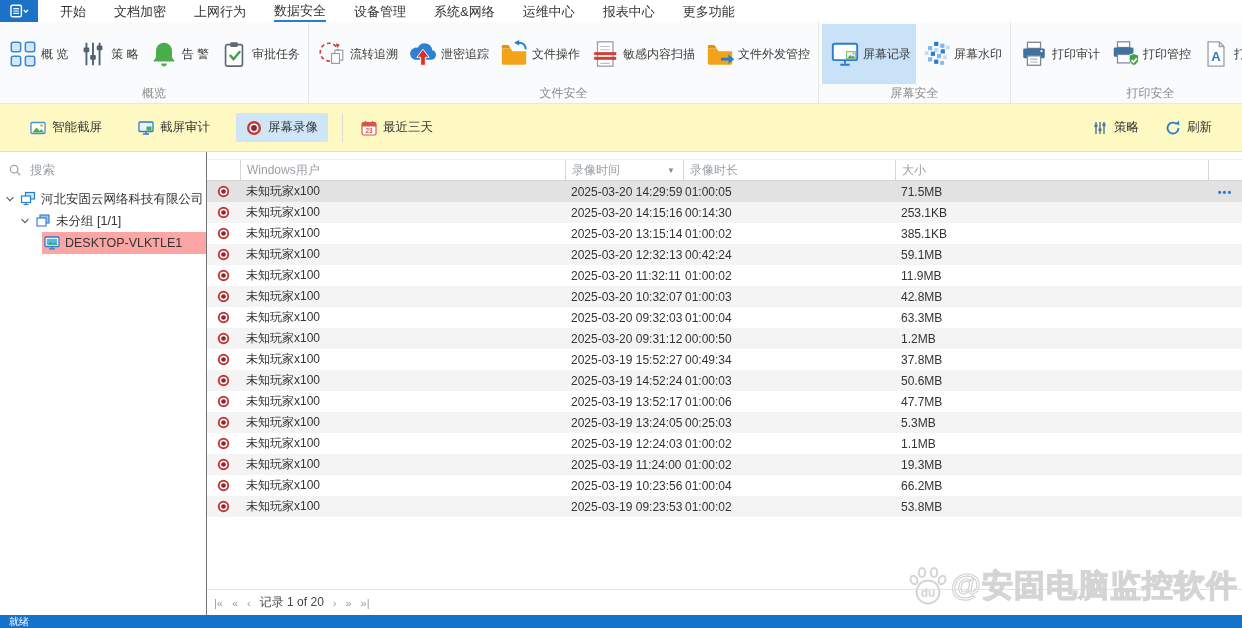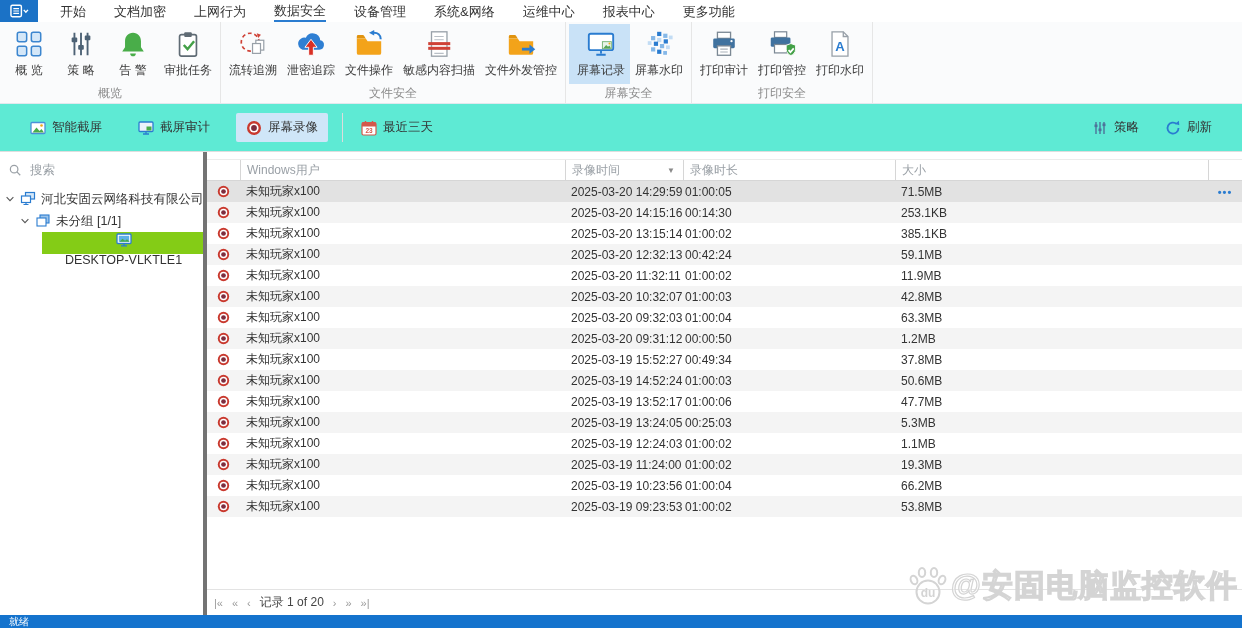--- a/index.html
+++ b/index.html
@@ -9,44 +9,44 @@
   .menubar{height:22px;display:flex;align-items:stretch;background:#fff;}
   .appbtn{width:38px;background:#1b72c6;display:flex;align-items:center;justify-content:center;flex:none;}
   .menutabs{display:flex;align-items:stretch;margin-left:8px;}
   .tab{padding:0 14px;font-size:13px;color:#333;display:flex;align-items:center;cursor:default;}
   .tab span{line-height:19px;box-sizing:border-box;}
   .tab.active span{border-bottom:2px solid #2a7cd0;}
   
   .ribbon{height:82px;background:#fafbfc;border-bottom:1px solid #e2e8ee;display:flex;box-sizing:border-box;}
   .rgroup{display:flex;flex-direction:column;border-right:1px solid #e6e6e6;padding:2px 3px 0;}
   .ritems{flex:1;display:flex;align-items:stretch;}
-  .ritem{display:flex;flex-direction:column;align-items:center;justify-content:center;padding:2px 5px;min-width:42px;gap:3px;cursor:default;}
+  .ritem{display:flex;flex-direction:row;align-items:center;justify-content:center;padding:2px 5px;min-width:42px;gap:3px;cursor:default;}
   .ritem.selected{background:#c9e2f7;padding-left:8px;}
   .ritem svg{width:30px;height:30px;flex:none;}
   .rlabel{font-size:12px;color:#3b3b3b;white-space:nowrap;}
   .rgl{text-align:center;font-size:12px;color:#8b8b8b;height:19px;line-height:19px;}
   
-  .toolbar{height:48px;display:flex;align-items:center;padding:0 20px;border-bottom:1px solid #dedede;box-sizing:border-box;background:#5eead4;gap:16px;}
+  .toolbar{height:48px;display:flex;align-items:center;padding:0 20px;border-bottom:1px solid #dedede;box-sizing:border-box;background:#fef9c3;gap:16px;}
   .tbtn{display:flex;align-items:center;gap:6px;font-size:12.5px;color:#333;padding:6px 10px;border-radius:2px;white-space:nowrap;}
   .tbtn svg{width:16px;height:16px;flex:none;}
   .tbtn.selected{background:#cfe6f8;}
   .tbtn.divided{border-left:1px solid #dcdcdc;border-radius:0;padding-left:18px;margin-left:-2px;}
   .toolbar-right{margin-left:auto;display:flex;gap:6px;}
   
   .main{display:flex;height:463px;}
-  .sidebar{width:207px;flex:none;border-right:4px solid #737373;box-sizing:border-box;padding-top:7px;background:#fff;}
+  .sidebar{width:207px;flex:none;border-right:1px solid #737373;box-sizing:border-box;padding-top:7px;background:#fff;}
   .searchrow{display:flex;align-items:center;gap:6px;padding:3px 8px 10px 8px;}
   .searchrow svg{width:14px;height:14px;flex:none;}
   .searchrow input{border:none;outline:none;font-size:12.5px;color:#333;width:150px;font-family:inherit;background:transparent;}
   .searchrow input::placeholder{color:#9aa0a6;}
   .titem{display:flex;align-items:center;height:22px;font-size:12.5px;color:#333;cursor:default;}
   .tind{flex:none;}
   .chev{width:12px;height:12px;flex:none;margin-right:2px;}
   .thl{display:flex;align-items:center;gap:5px;height:100%;flex:1;padding-left:2px;}
-  .thl.sel{background:#84cc16;flex-direction:column;}
+  .thl.sel{background:#fca5a5;}
   .thl svg{width:16px;height:16px;flex:none;}
   .tlabel{white-space:nowrap;}
   
   .content{flex:1;position:relative;background:#fff;}
   .thead{margin-top:7px;display:flex;height:22px;border-top:1px solid #ececec;border-bottom:1px solid #d6d6d6;font-size:12px;color:#9aa0a6;box-sizing:border-box;}
   .th{display:flex;align-items:center;height:100%;padding:0 6px;box-sizing:border-box;border-left:1px solid #d6d6d6;}
   .th-icon{width:33px;border-left:none;padding:0;}
   .th-user{width:325px;}
   .th-time{width:118px;justify-content:space-between;padding-right:8px;}
   .th-dur{width:212px;}

